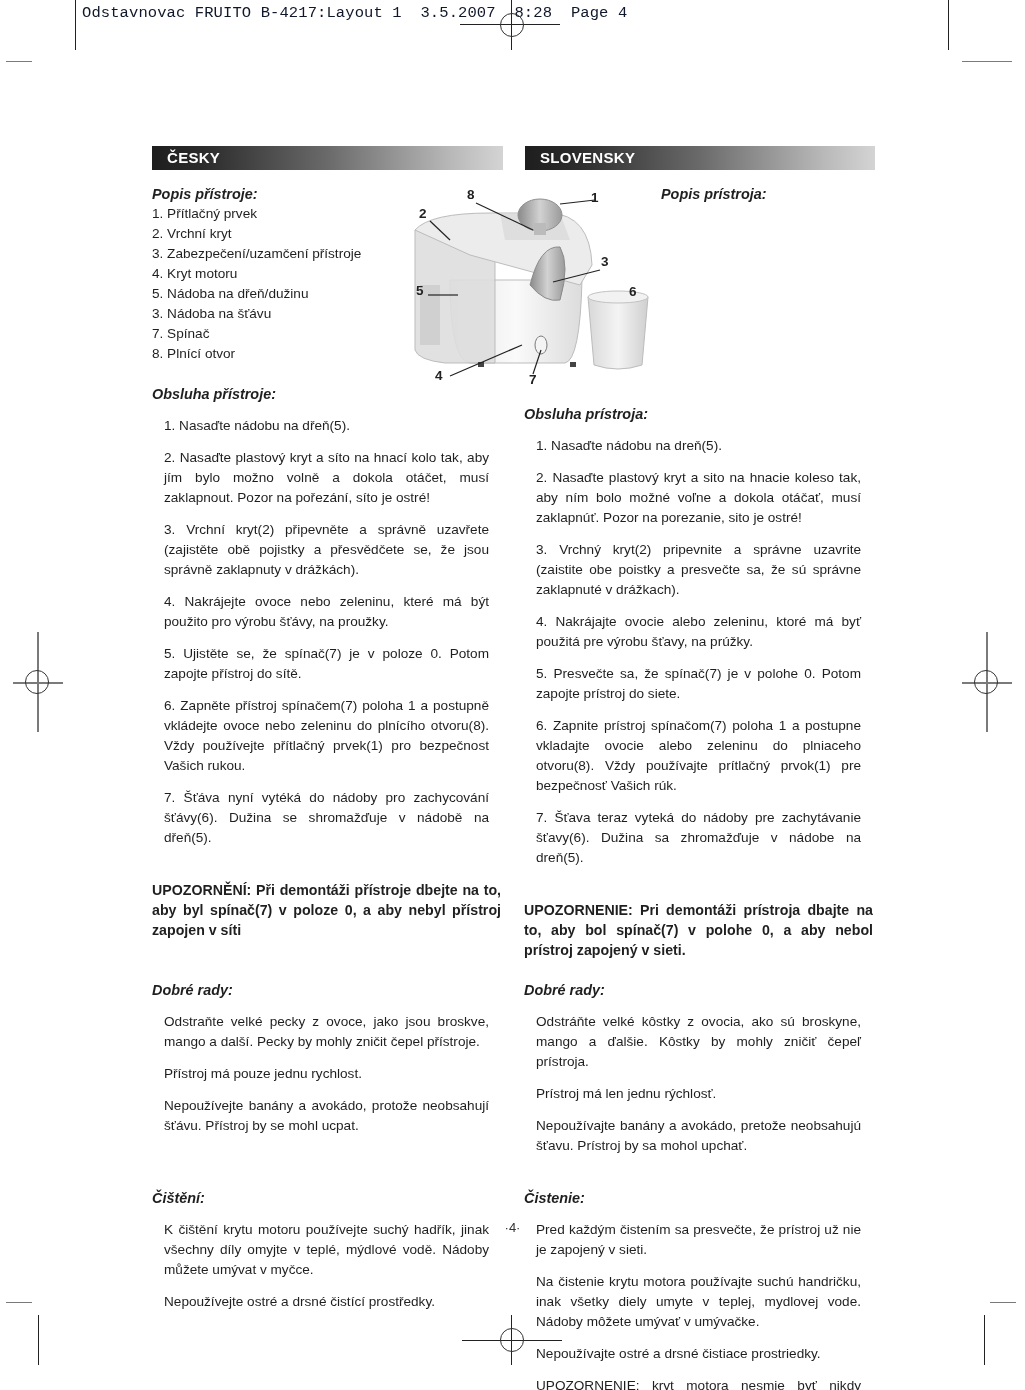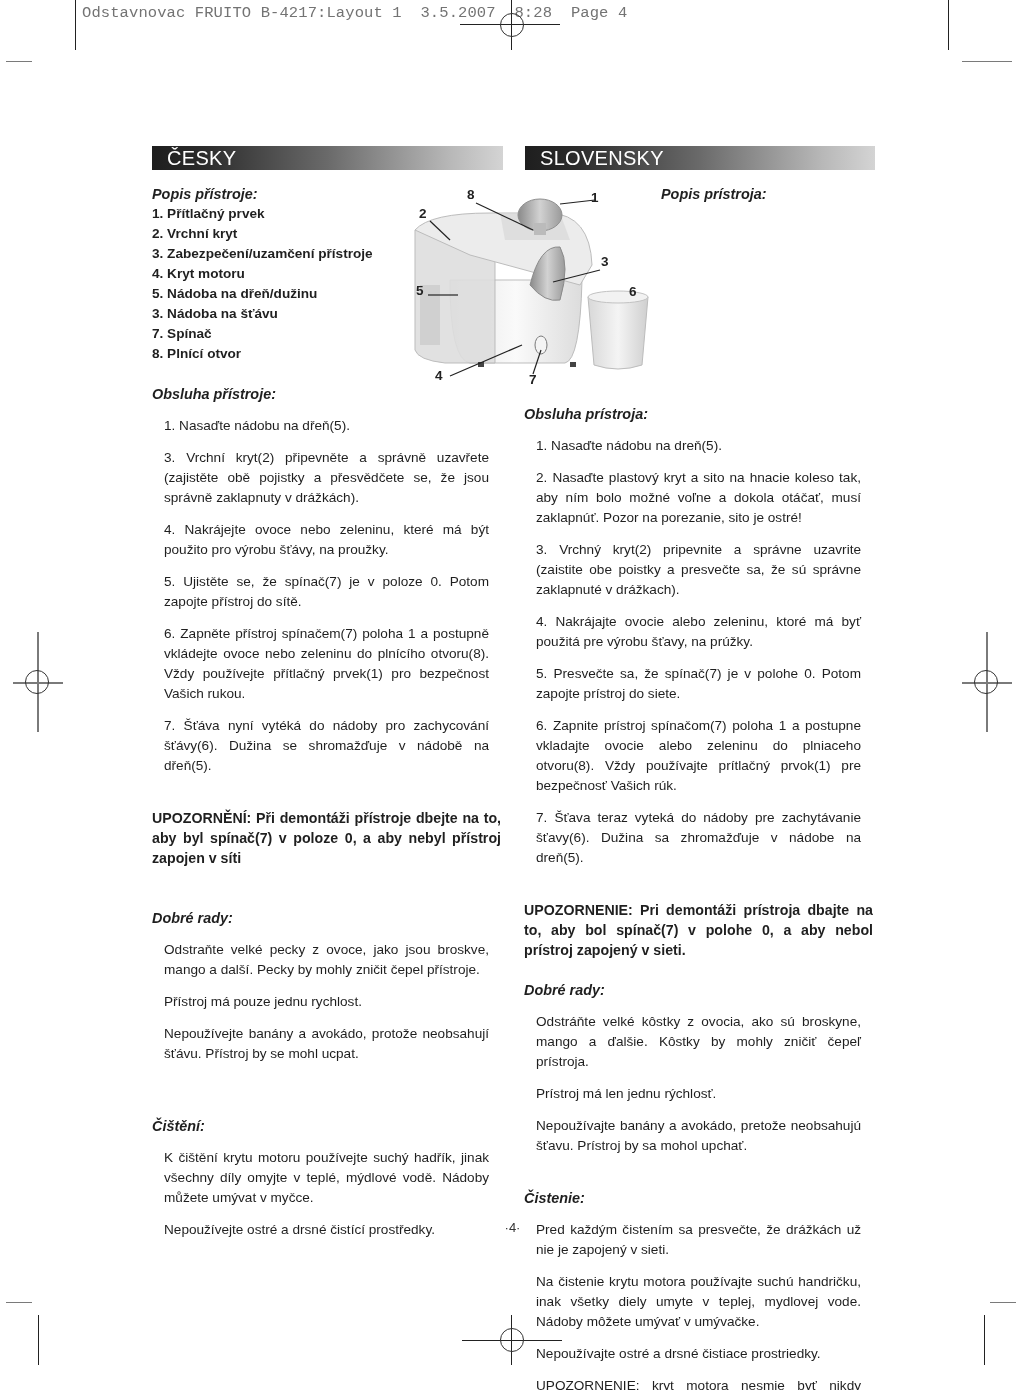--- a/index.html
+++ b/index.html
@@ -1,28 +1,28 @@
 <!DOCTYPE html>
 <html><head>
 <meta charset="utf-8">
 <style>
   html, body { margin:0; padding:0; background:#ffffff; }
   body { width:1025px; height:1390px; position:relative; overflow:hidden; font-family:"Liberation Sans", sans-serif; color:#1a1a1a; }
-  .slug { position:absolute; left:82px; top:4px; font-family:"Liberation Mono", monospace; font-size:15.5px; color:#737373; white-space:pre; letter-spacing:0.1px; }
+  .slug { position:absolute; left:82px; top:4px; font-family:"Liberation Mono", monospace; font-size:15.5px; color:#0f172a; white-space:pre; letter-spacing:0.1px; }
   .mark { position:absolute; background:#222; }
   .mark.gray { background:#7a7a7a; }
   .reg { position:absolute; width:24px; height:24px; border:1.3px solid #333; border-radius:50%; box-sizing:border-box; }
-  .section-head { position:absolute; top:146px; height:24px; color:#fff; font-weight:normal; font-size:20px; line-height:24px; padding-left:15px; box-sizing:border-box; letter-spacing:0.3px;
+  .section-head { position:absolute; top:146px; height:24px; color:#fff; font-weight:bold; font-size:15px; line-height:24px; padding-left:15px; box-sizing:border-box; letter-spacing:0.3px;
     background:linear-gradient(to right, #1e1e1e 0%, #2c2c2c 15%, #6a6a6a 50%, #b8b8b8 85%, #d4d4d4 100%); }
   .col { position:absolute; font-size:13.6px; line-height:20px; color:#1f1f1f; }
   .col p { margin:12px; text-align:justify; text-align-last:left; }
   .col .h { font-weight:bold; font-size:14.4px; margin:0; line-height:20px;font-style:italic; }
   .col .warn { font-weight:bold; font-size:14.2px; line-height:20px; text-align:justify; margin:0; }
   .col ul { list-style:none; margin:0; padding:0; }
-  .col li { margin:0; line-height:20px;font-weight:bold; }
+  .col li { margin:0; line-height:20px; }
   .gap20 { height:20px; }
   .gap40 { height:40px; }
   .diagram { position:absolute; left:410px; top:185px; width:250px; height:205px; }
   .callout { position:absolute; font-weight:bold; font-size:13.5px; color:#222; }
   .pagenum { position:absolute; top:1220px; left:0; width:1025px; text-align:center; font-size:13px; color:#333; }
 </style>
 </head>
 <body>
 
 <div class="slug">Odstavnovac FRUITO B-4217:Layout 1  3.5.2007  8:28  Page 4</div>
@@ -70,20 +70,21 @@
     <li>5. Nádoba na dřeň/dužinu</li>
     <li>3. Nádoba na šťávu</li>
     <li>7. Spínač</li>
     <li>8. Plnící otvor</li>
   </ul>
 </div>
 
 <div class="col" style="left:152px;top:384px;width:349px;">
   <div class="h">Obsluha přístroje:</div>
   <p>1. Nasaďte nádobu na dřeň(5).</p>
+  <p>2. Nasaďte plastový kryt a síto na hnací kolo tak, aby jím bylo možno volně a dokola otáčet, musí zaklapnout. Pozor na pořezání, síto je ostré!</p>
   <p>3. Vrchní kryt(2) připevněte a správně uzavřete (zajistěte obě pojistky a přesvědčete se, že jsou správně zaklapnuty v drážkách).</p>
   <p>4. Nakrájejte ovoce nebo zeleninu, které má být použito pro výrobu šťávy, na proužky.</p>
   <p>5. Ujistěte se, že spínač(7) je v poloze 0. Potom zapojte přístroj do sítě.</p>
   <p>6. Zapněte přístroj spínačem(7) poloha 1 a postupně vkládejte ovoce nebo zeleninu do plnícího otvoru(8). Vždy používejte přítlačný prvek(1) pro bezpečnost Vašich rukou.</p>
   <p>7. Šťáva nyní vytéká do nádoby pro zachycování šťávy(6). Dužina se shromažďuje v nádobě na dřeň(5).</p>
   <div class="gap20"></div>
   <p class="warn">UPOZORNĚNÍ: Při demontáži přístroje dbejte na to, aby byl spínač(7) v poloze 0, a aby nebyl přístroj zapojen v síti</p>
   <div class="gap40"></div>
   <div class="h">Dobré rady:</div>
   <p>Odstraňte velké pecky z ovoce, jako jsou broskve, mango a další. Pecky by mohly zničit čepel přístroje.</p>
@@ -171,19 +172,19 @@
   <p>7. Šťava teraz vyteká do nádoby pre zachytávanie šťavy(6). Dužina sa zhromažďuje v nádobe na dreň(5).</p>
   <div class="gap20"></div>
   <p class="warn">UPOZORNENIE: Pri demontáži prístroja dbajte na to, aby bol spínač(7) v polohe 0, a aby nebol prístroj zapojený v sieti.</p>
   <div class="gap20"></div>
   <div class="h">Dobré rady:</div>
   <p>Odstráňte velké kôstky z ovocia, ako sú broskyne, mango a ďalšie. Kôstky by mohly zničiť čepeľ prístroja.</p>
   <p>Prístroj má len jednu rýchlosť.</p>
   <p>Nepoužívajte banány a avokádo, pretože neobsahujú šťavu. Prístroj by sa mohol upchať.</p>
   <div class="gap20"></div>
   <div class="h">Čistenie:</div>
-  <p>Pred každým čistením sa presvečte, že drážkách už nie je zapojený v sieti.</p>
+  <p>Pred každým čistením sa presvečte, že prístroj už nie je zapojený v sieti.</p>
   <p>Na čistenie krytu motora používajte suchú handričku, inak všetky diely umyte v teplej, mydlovej vode. Nádoby môžete umývať v umývačke.</p>
   <p>Nepoužívajte ostré a drsné čistiace prostriedky.</p>
   <p>UPOZORNENIE: kryt motora nesmie byť nikdy ponorený do kvapaliny! Na čistenie čepele prístroja používajte jemný kartáčik – pozor na porezanie!</p>
 </div>
 
 <div class="pagenum">·4·</div>
 
 </body></html>

